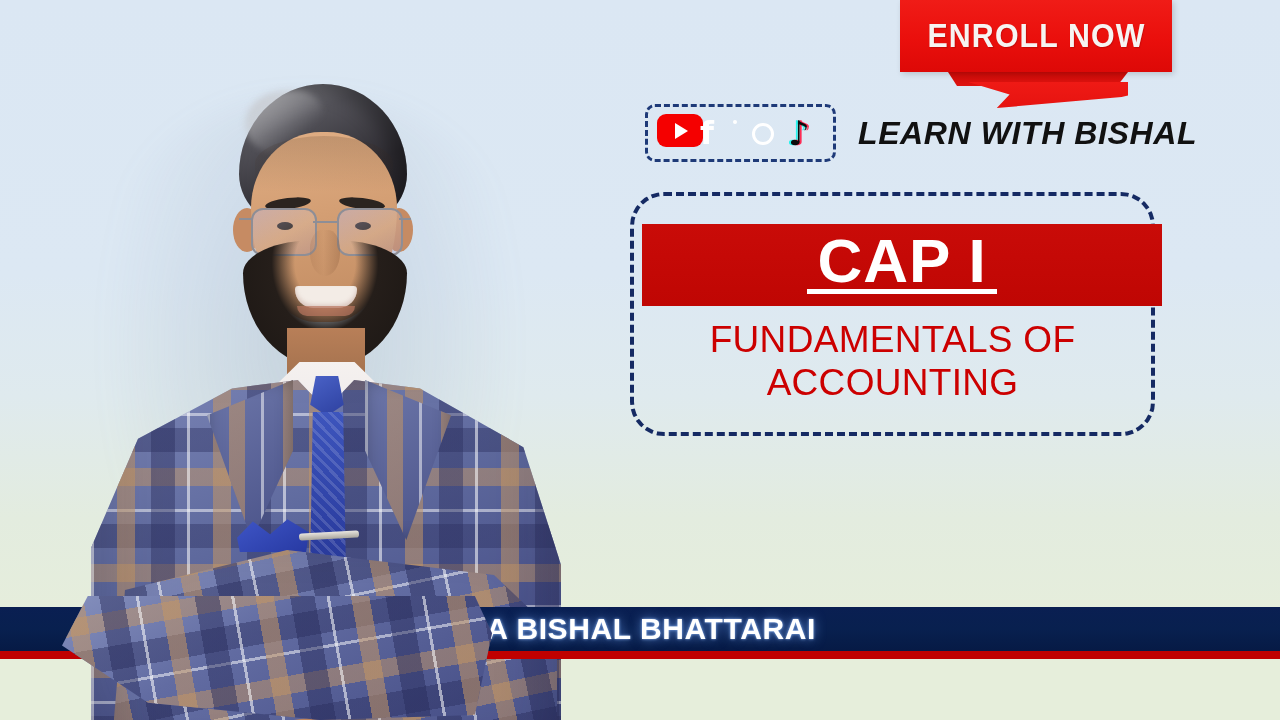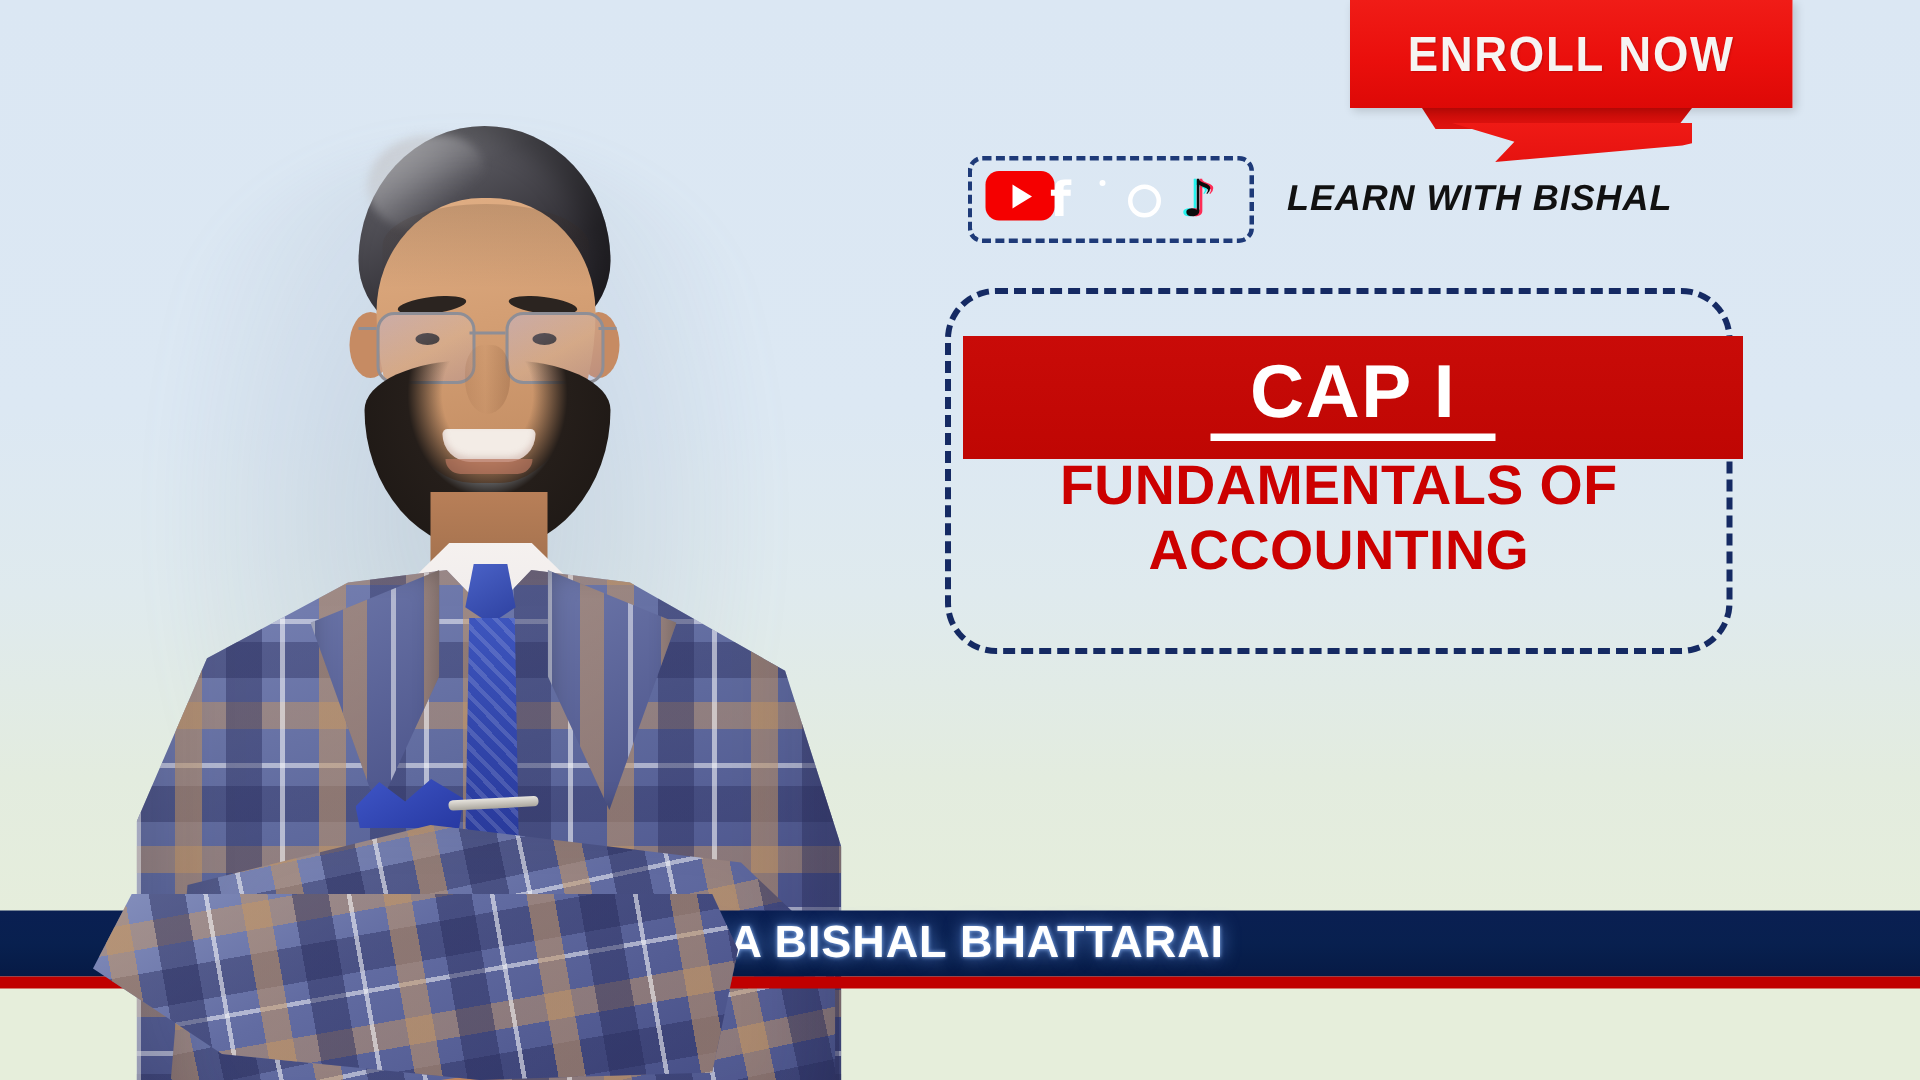--- a/index.html
+++ b/index.html
@@ -312,21 +312,21 @@
   }
 
   
   .enroll {
     position: absolute;
     left: 900px; top: 0;
     width: 272px;
   }
   .enroll-body {
     position: relative;
-    width: 295px; height: 72px;
+    width: 272px; height: 72px;
     background: linear-gradient(to bottom, #f01c17 0%, #ea0f0c 55%, #dd0907 100%);
     display: flex;
     align-items: center;
     justify-content: center;
     box-shadow: 2px 2px 6px rgba(0,0,0,.16);
   }
   .enroll-label {
     color: #f6f4f2;
     font-size: 33px;
     font-weight: 700;
@@ -433,21 +433,21 @@
     position: absolute;
     font-size: 34px;
     line-height: 38px;
     font-family: "DejaVu Sans", sans-serif;
   }
   .si-tiktok .note.c { color: #25f4ee; left: 0px; top: 0px; }
   .si-tiktok .note.p { color: #fe2c55; left: 4px; top: 0px; }
   .si-tiktok .note.k { color: #0b0b0b; left: 2px; top: 0px; }
 
   .brand-text {
-    font-size: 24px;
+    font-size: 32px;
     font-weight: 700;
     font-style: italic;
     color: #111111;
     letter-spacing: .6px;
     white-space: nowrap;
   }
 
   
   .course-card {
     position: absolute;
@@ -462,38 +462,38 @@
     left: 8px; top: 28px;
     width: 520px; height: 82px;
     background: linear-gradient(to bottom, #c90b08, #bf0603);
     display: flex;
     flex-direction: column;
     align-items: center;
     justify-content: center;
   }
   .course-code {
     color: #ffffff;
-    font-size: 50px;
+    font-size: 62px;
     font-weight: 700;
     letter-spacing: 1px;
     line-height: 50px;
   }
   .course-code-rule {
     width: 190px;
     height: 5px;
     background: #ffffff;
     margin-top: 3px;
   }
   .course-title {
     position: absolute;
-    left: 0; right: 0; top: 106px;
+    left: 0; right: 0; top: 122px;
     text-align: center;
     color: #cc0000;
     font-size: 37px;
-    font-weight: 700;
+    font-weight: 400;
     line-height: 43px;
     letter-spacing: .3px;
   }
 
   
   .website {
     position: absolute;
     left: 630px; top: 444px;
     width: 525px;
     text-align: center;

